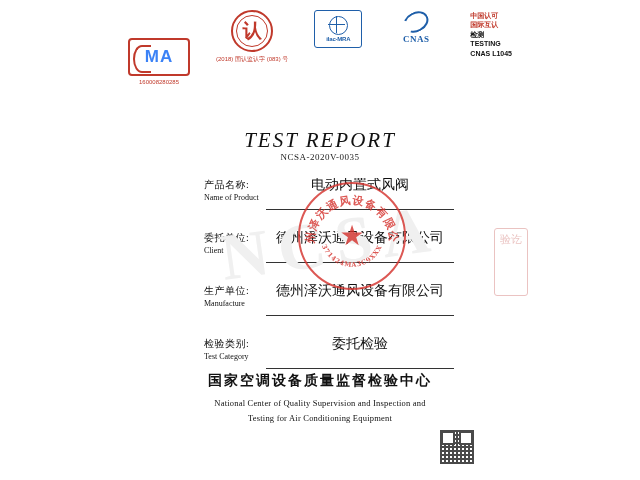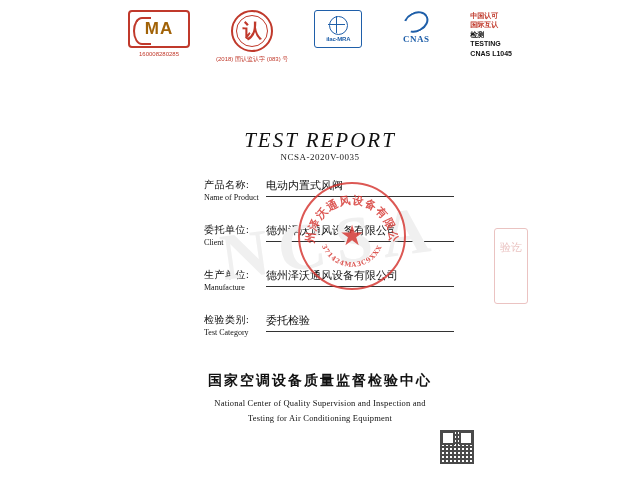--- a/index.html
+++ b/index.html
@@ -46,27 +46,28 @@
     letter-spacing: 0px;
     white-space: nowrap;
   }
 
   
   .cma {
     width: 58px; height: 34px;
     border: 2px solid #c0392b;
     border-radius: 4px;
     display: flex; align-items: center; justify-content: center;
-    color: #a16207;
+    color: #3b82f6;
     font-weight: bold;
     font-size: 17px;
     letter-spacing: 1px;
     font-family: "Liberation Sans", sans-serif;
     position: relative;
     overflow: hidden;
+    margin-top: 28px;
   }
   .cma::before {
     content: "";
     position: absolute;
     left: 3px; top: 5px;
     width: 16px; height: 24px;
     border: 2px solid #c0392b;
     border-radius: 50% 0 0 50%;
     border-right: none;
   }
@@ -209,24 +210,24 @@
   .label-en {
     font-size: 8px;
     color: #111;
     white-space: nowrap;
     margin-top: 1px;
     font-family: Liberation Serif, serif;
   }
   .field-value {
     flex: 1;
     border-bottom: 1px solid #333;
-    text-align: left;
-    font-size: 11px;
-    color: #111;
-    padding-bottom: 4px;
+    text-align: center;
+    font-size: 14px;
+    color: #111;
+    padding-bottom: 17px;
     height: 14px;
     line-height: 14px;
     white-space: nowrap;
     overflow: hidden;
   }
 
   
   .footer {
     position: absolute;
     top: 372px;
@@ -298,21 +299,21 @@
     top: 228px;
     left: 494px;
     width: 32px;
     height: 62px;
     border: 1.5px solid #e7b9b7;
     border-radius: 3px;
     color: #e7b9b7;
     font-size: 11px;
     line-height: 1.25;
     text-align: center;
-    padding-top: 12px;
+    padding-top: 4px;
     opacity: 0.85;
     z-index: 4;
   }
 
   
   .watermark {
     position: absolute;
     top: 205px;
     left: 120px;
     width: 420px;

